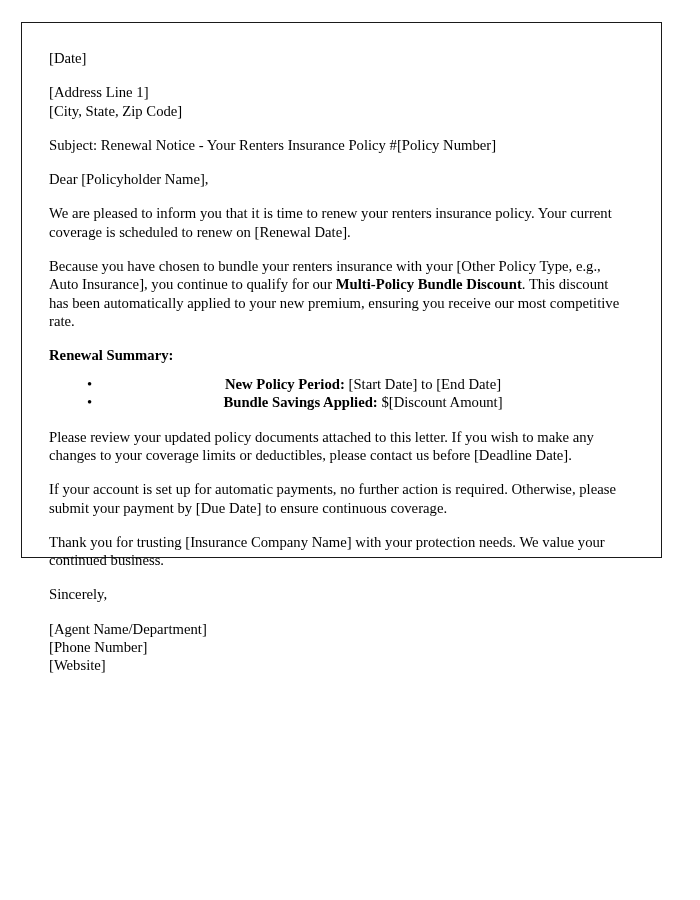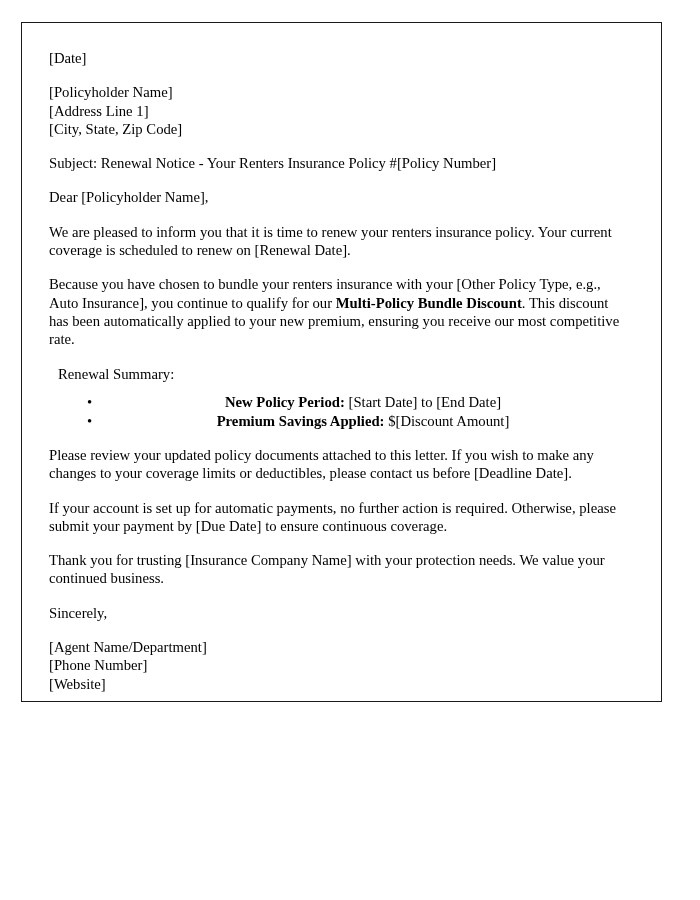--- a/index.html
+++ b/index.html
@@ -13,21 +13,21 @@
     font-family: "Liberation Serif", "DejaVu Serif", serif;
     color: #000000;
     overflow: hidden;
   }
 
   .page-sheet {
     position: absolute;
     left: 21px;
     top: 22px;
     width: 641px;
-    height: 680px;
+    height: 536px;
     box-sizing: border-box;
     border: 1.3px solid #1a1a1a;
     background: #ffffff;
   }
 
   .letter-body {
     padding: 26px 36px 0 27px;
     font-size: 14.7px;
     line-height: 18.3px;
   }
@@ -41,22 +41,22 @@
     margin: 0;
     white-space: pre-wrap;
   }
 
   p.para {
     margin: 0 0 16px 0;
     text-align: left;
   }
 
   .summary-heading {
-    font-weight: normal;
-    margin: 0 0 10px 9px;
+    font-weight: bold;
+    margin: 0 0 10px 0;
   }
 
   ul.summary-list {
     margin: 0 0 16px 0;
     padding: 0 0 0 52px;
     list-style: none;
   }
   ul.summary-list li {
     position: relative;
     margin: 0 0 0.5px 0;
@@ -78,42 +78,41 @@
 <body>
 
 <div class="page-sheet">
   <div class="letter-body">
 
     <div class="block">
       <p class="line">[Date]</p>
     </div>
 
     <div class="block">
-      <p class="line">[Policyholder Name]</p>
       <p class="line">[Address Line 1]</p>
       <p class="line">[City, State, Zip Code]</p>
     </div>
 
     <div class="block">
       <p class="line">Subject: Renewal Notice - Your Renters Insurance Policy #[Policy Number]</p>
     </div>
 
     <div class="block">
       <p class="line">Dear [Policyholder Name],</p>
     </div>
 
     <p class="para">We are pleased to inform you that it is time to renew your renters insurance policy. Your current coverage is scheduled to renew on [Renewal Date].</p>
 
     <p class="para"><span>Because you have chosen to bundle your renters insurance with your [Other Policy Type, e.g., Auto Insurance], you continue to qualify for our </span><span class="b">Multi-Policy Bundle Discount</span><span>. This discount has been automatically applied to your new premium, ensuring you receive our most competitive rate.</span></p>
 
     <p class="summary-heading">Renewal Summary:</p>
 
     <ul class="summary-list">
       <li><span class="b">New Policy Period:</span> <span>[Start Date] to [End Date]</span></li>
-      <li><span class="b">Premium Savings Applied:</span> <span>$[Discount Amount]</span></li>
+      <li><span class="b">Bundle Savings Applied:</span> <span>$[Discount Amount]</span></li>
     </ul>
 
     <p class="para">Please review your updated policy documents attached to this letter. If you wish to make any changes to your coverage limits or deductibles, please contact us before [Deadline Date].</p>
 
     <p class="para">If your account is set up for automatic payments, no further action is required. Otherwise, please submit your payment by [Due Date] to ensure continuous coverage.</p>
 
     <p class="para">Thank you for trusting [Insurance Company Name] with your protection needs. We value your continued business.</p>
 
     <div class="block">
       <p class="line">Sincerely,</p>

